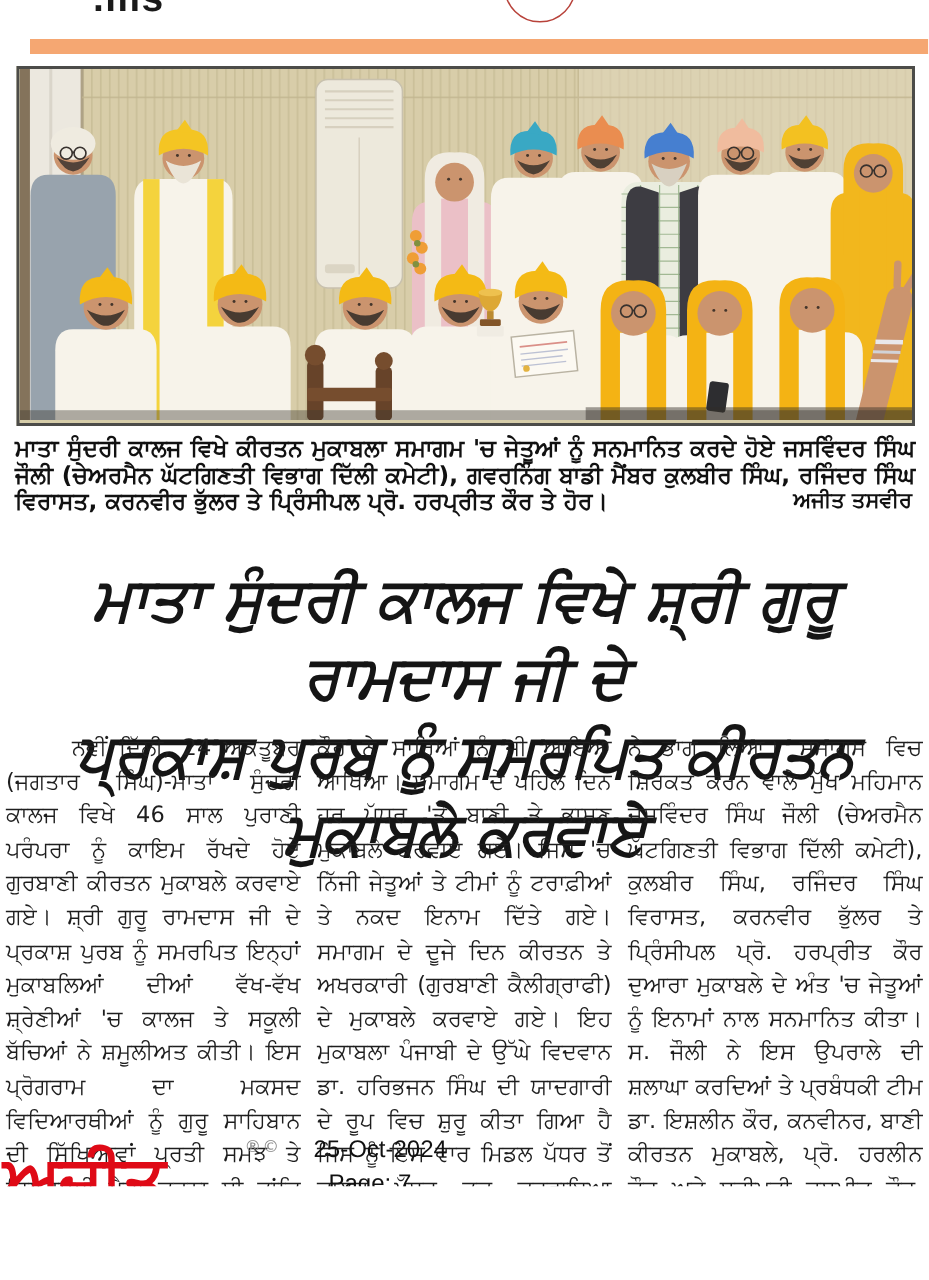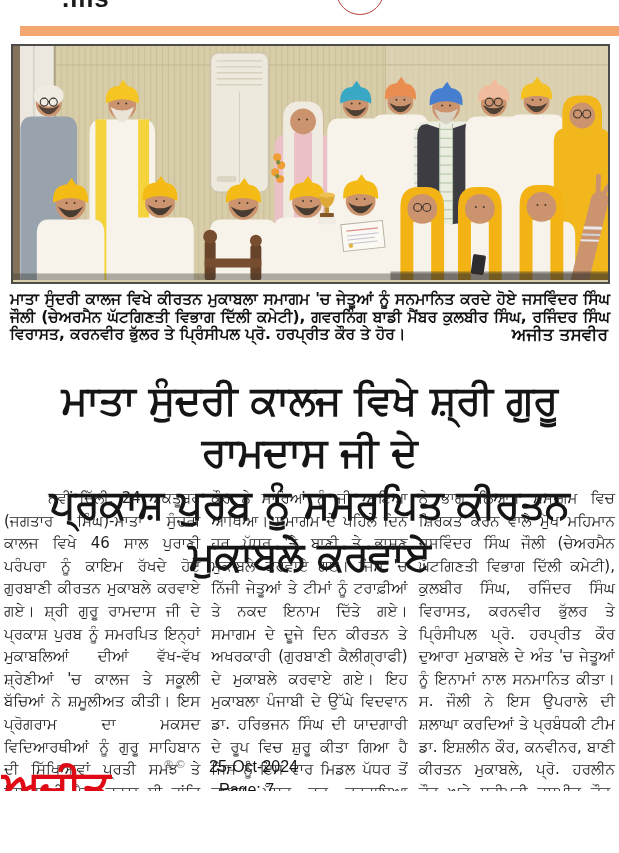--- a/index.html
+++ b/index.html
@@ -15,25 +15,25 @@
   .accent-bar{position:absolute;left:20px;top:26px;width:599px;height:10px;background:#f5a772;}
 
   
   .photo{position:absolute;left:11px;top:44px;width:599px;height:240px;margin:0;
          border:2px solid #4c4c49;box-sizing:border-box;background:#d6cda9;overflow:hidden;}
   .photo svg{display:block;width:100%;height:100%;}
 
   
   .caption{position:absolute;left:10px;top:291px;width:600px;margin:0;color:#111;
            font-size:15.5px;font-weight:700;line-height:17.6px;text-align:justify;}
-  .caption .credit{position:absolute;right:2px;bottom:0;font-size:17px;font-weight:700;}
+  .caption .credit{position:absolute;right:2px;bottom:0;font-size:14px;font-weight:700;}
 
   
   .headline{position:absolute;left:0;top:374px;width:619px;margin:0;text-align:center;
-            font-weight:800;color:#151515;font-size:40px;line-height:52px;letter-spacing:-0.5px;}
+            font-weight:800;color:#151515;font-size:40px;line-height:52px;letter-spacing:-0.5px;font-style:italic;}
   .headline span{display:block;}
 
   
   .body-cols{position:absolute;left:4px;top:487px;width:611px;display:flex;gap:11px;}
   .col{flex:1;margin:0;font-size:15px;line-height:22.6px;text-align:justify;color:#1e1e1e;}
   .col.indent{text-indent:44px;}
 
   
   .logo-text{position:absolute;left:2px;top:752px;font-size:45px;line-height:70px;
              font-weight:800;color:#df0a16;letter-spacing:-1px;}

